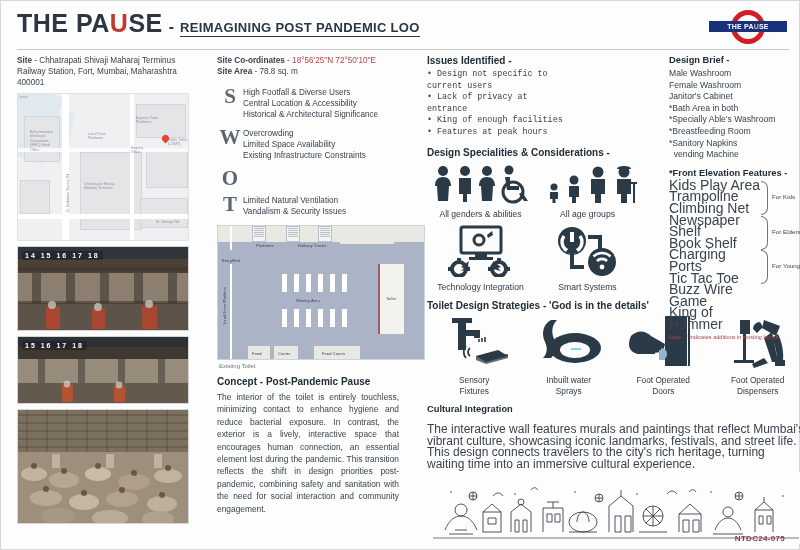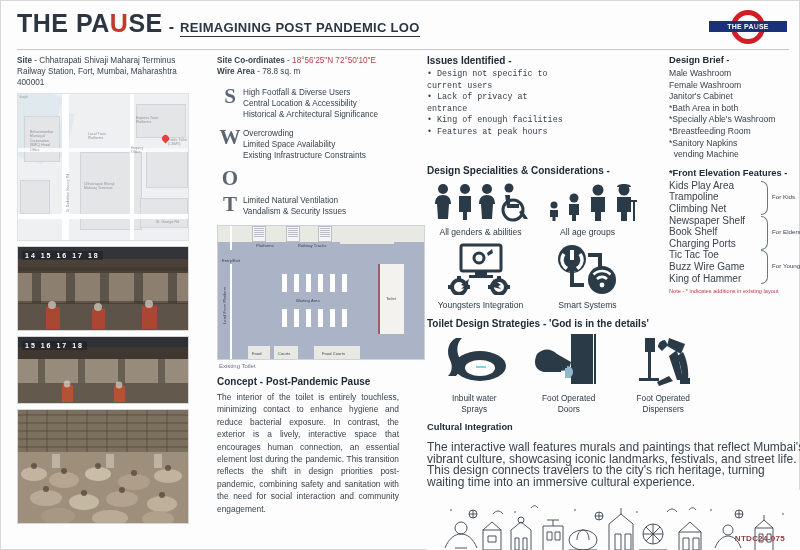--- a/index.html
+++ b/index.html
@@ -158,21 +158,21 @@
     font-size: 12px; line-height: 11.6px; color: #39424d; margin-top: 10px;
   }
   .mural {
     position: relative; width: 100%; height: 72px; margin-top: 2px; overflow: hidden;
   }
 
   
   .brief-list { font-size: 8.6px; line-height: 11.6px; color: #39424d; }
   .feat-head { font-size: 9.3px; font-weight: bold; color: #222c36; margin-top: 7px; }
   .feat-body { position: relative; display: flex; margin-top: 2px; }
-  .feat-list { font-size: 10px; line-height: 11.6px; color: #39424d; width: 92px; }
+  .feat-list { font-size: 14px; line-height: 11.6px; color: #39424d; width: 92px; }
   .feat-braces { position: relative; width: 72px; font-size: 6.2px; color: #3c4452; }
   .brace {
     position: absolute; left: 0; width: 7px;
     border: 1px solid #6d7680; border-left: none;
     border-radius: 0 7px 7px 0;
   }
   .brace-lbl { position: absolute; left: 11px; white-space: nowrap; }
   .note { font-size: 5.6px; color: #b5424a; margin-top: 4px; }
 
   
@@ -354,21 +354,21 @@
     </div>
 
     <div class="vline"></div>
 
     <div class="col-b">
       <div class="site-line">
         <b>Site Co-ordinates</b>
         <span> - </span><span class="coord-red">18°56'25"N 72°50'10"E</span>
       </div>
       <div class="site-line">
-        <b>Wire Area</b>
+        <b>Site Area</b>
         <span>- 78.8 sq. m</span>
       </div>
 
       <div class="swot">
         <div class="swot-row">
           <div class="swot-letter">S</div>
           <div class="swot-items">
             <div>High Footfall &amp; Diverse Users</div>
             <div>Central Location &amp; Accessibility</div>
             <div>Historical &amp; Architectural Significance</div>
@@ -460,21 +460,21 @@
       <div class="sec-head">Issues Identified -</div>
       <div style="display:flex;font-family:Liberation Mono, monospace;">
         <div class="bullets" style="width:136px;">
           <div>• Design not specific to current users</div>
           <div>• Lack of privacy at entrance</div>
           <div>• King of enough facilities</div>
           <div>• Features at peak hours</div>
         </div>
       </div>
 
-      <div style="margin-top:27px;">
+      <div style="margin-top:9px;">
         <div class="sec-head">Design Specialities &amp; Considerations -</div>
 
         <div class="pic-grid">
           <div class="pic-row">
             <div class="pic-cell">
               <svg width="104" height="40" viewBox="0 0 104 40">
                 <g class="icon-dark">
                   <circle cx="14" cy="7" r="5"></circle>
                   <path d="M14 13c-5 0-8 3-8 9l2 0 1 15h10l1-15 2 0c0-6-3-9-8-9z"></path>
                   <circle cx="36" cy="7" r="5"></circle>
@@ -533,21 +533,21 @@
                     <circle cx="8" cy="8" r="7" fill="none" stroke="#2b3a47" stroke-width="4"></circle>
                     <g>
                       <rect x="6" y="-3" width="4" height="5"></rect>
                         <rect x="6" y="14" width="4" height="5"></rect>
                       <rect x="-3" y="6" width="5" height="4"></rect>
                         <rect x="14" y="6" width="5" height="4"></rect>
                     </g>
                   </g>
                 </g>
               </svg>
-              <div class="pic-cap">Youngsters Integration</div>
+              <div class="pic-cap">Technology Integration</div>
             </div>
             <div class="pic-cell">
               <svg width="104" height="52" viewBox="0 0 104 52">
                 <g class="icon-dark">
                   <circle cx="36" cy="16" r="14"></circle>
                   <rect x="34" y="7" width="4" height="10" fill="#fdfdfd"></rect>
                   <path d="M28 11a10 10 0 1 0 16 0" fill="none" stroke="#fdfdfd" stroke-width="3.5"></path>
                   <path d="M52 10h14v16h5l-7 9-7-9h5V14H52z"></path>
                   <circle cx="66" cy="37" r="14"></circle>
                   <circle cx="66" cy="42" r="2.4" fill="#fdfdfd"></circle>
@@ -558,20 +558,38 @@
               </svg>
               <div class="pic-cap">Smart Systems</div>
             </div>
           </div>
         </div>
       </div>
 
       <div class="strat" style="width:378px;">
         <div class="sec-head">Toilet Design Strategies - 'God is in the details'</div>
         <div class="strat-row">
+          <div class="strat-cell">
+            <svg width="76" height="56" viewBox="0 0 76 56">
+              <g class="icon-dark">
+                <path d="M22 6h8v10h10v6H30v14h-8V6z"></path>
+                <rect x="16" y="4" width="20" height="5"></rect>
+                <path d="M38 16h6v8h-6z"></path>
+                <g stroke="#2b3a47" stroke-width="1.6" fill="none">
+                  <path d="M46 24v4M49 23v5M43 25v3"></path>
+                </g>
+                <path d="M34 34a5 5 0 0 0 0 8" fill="none" stroke="#2b3a47" stroke-width="1.8"></path>
+                <path d="M30 32a9 9 0 0 0 0 12" fill="none" stroke="#2b3a47" stroke-width="1.8"></path>
+                <path d="M40 42l22-6 10 6-22 6z"></path>
+                <path d="M40 42v4l10 4 22-6v-4" opacity=".75"></path>
+              </g>
+            </svg>
+            <div class="strat-cap">Sensory</div>
+            <div class="strat-cap">Fixtures</div>
+          </div>
           <div class="strat-cell">
             <svg width="76" height="56" viewBox="0 0 76 56">
               <g class="icon-dark">
                 <path d="M20 6c-8 4-10 14-6 22 3 6 2 12-2 16h8c5-5 6-12 3-19-3-7-2-14 3-19z"></path>
                 <ellipse cx="44" cy="34" rx="26" ry="15"></ellipse>
                 <ellipse cx="44" cy="36" rx="15" ry="8" fill="#fdfdfd"></ellipse>
                 <path d="M40 35h10" stroke="#7fd4e8" stroke-width="2"></path>
               </g>
             </svg>
             <div class="strat-cap">Inbuilt water</div>

